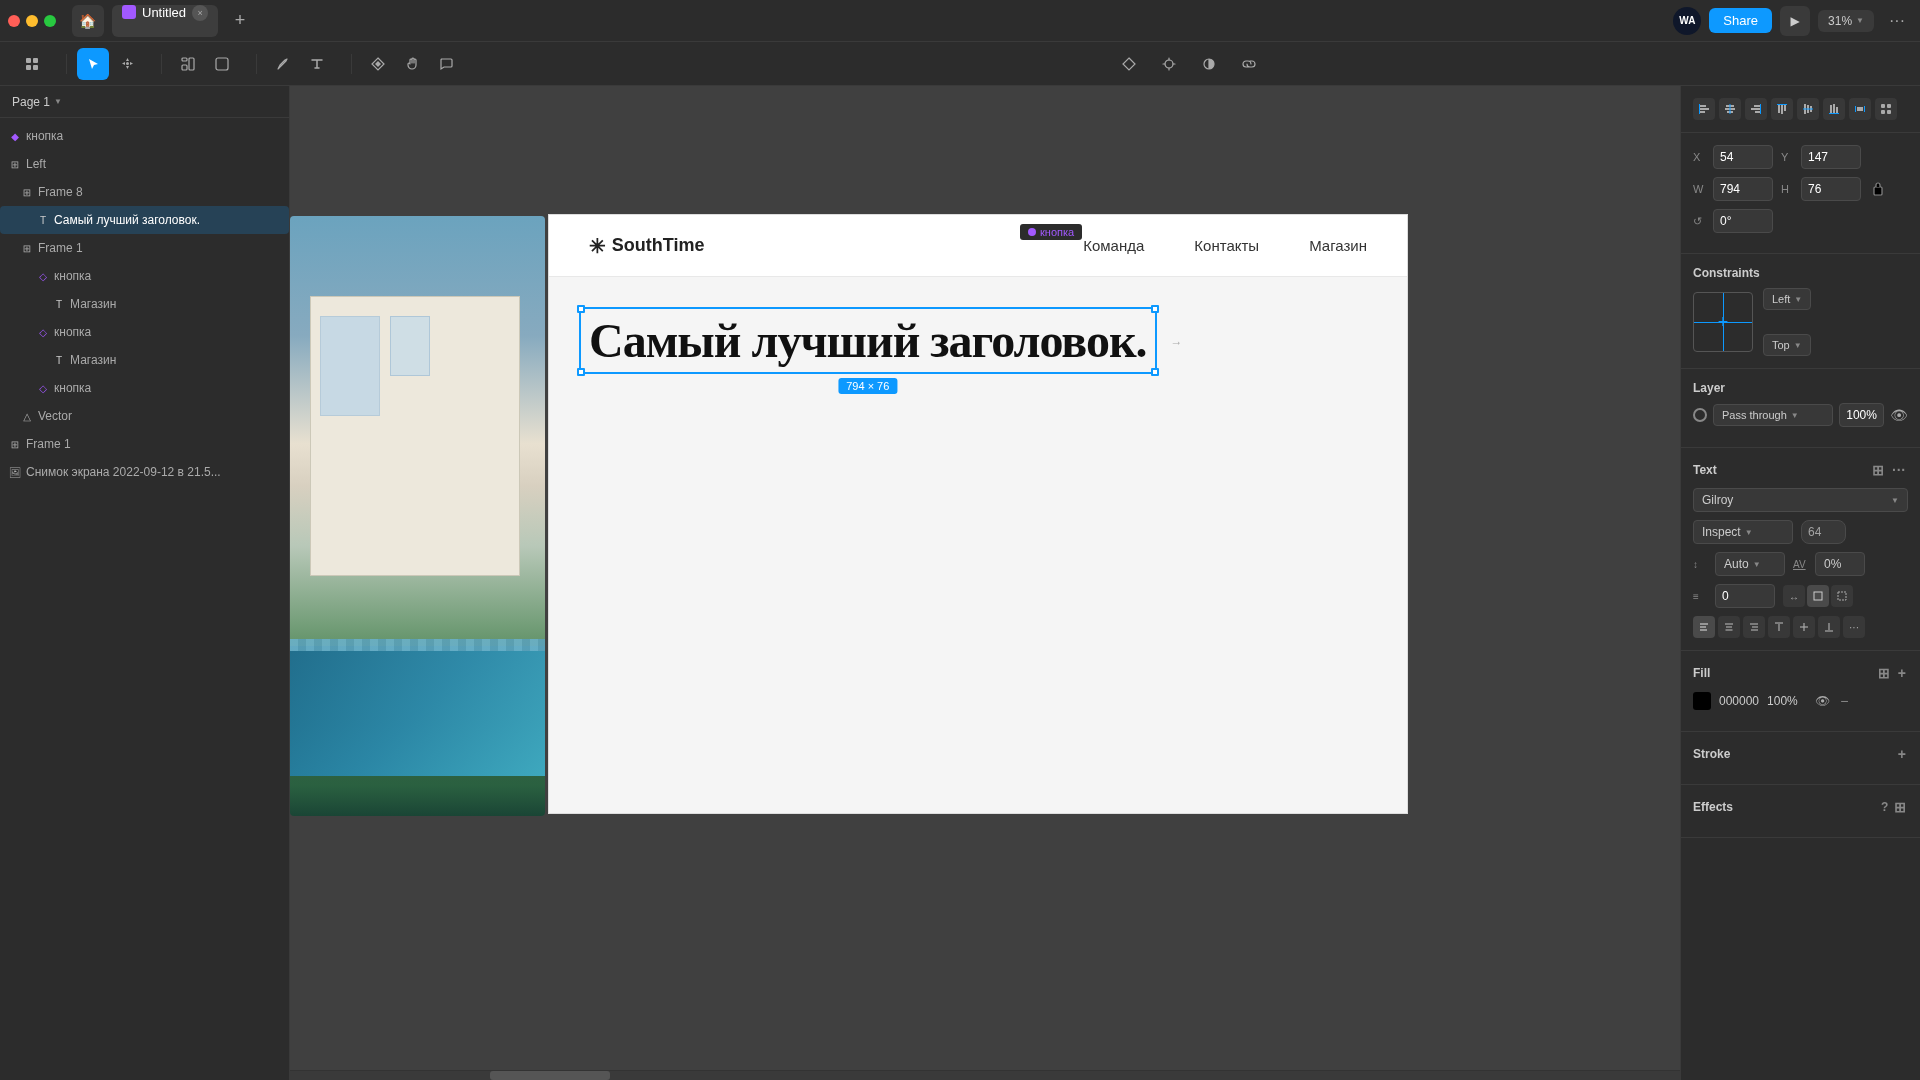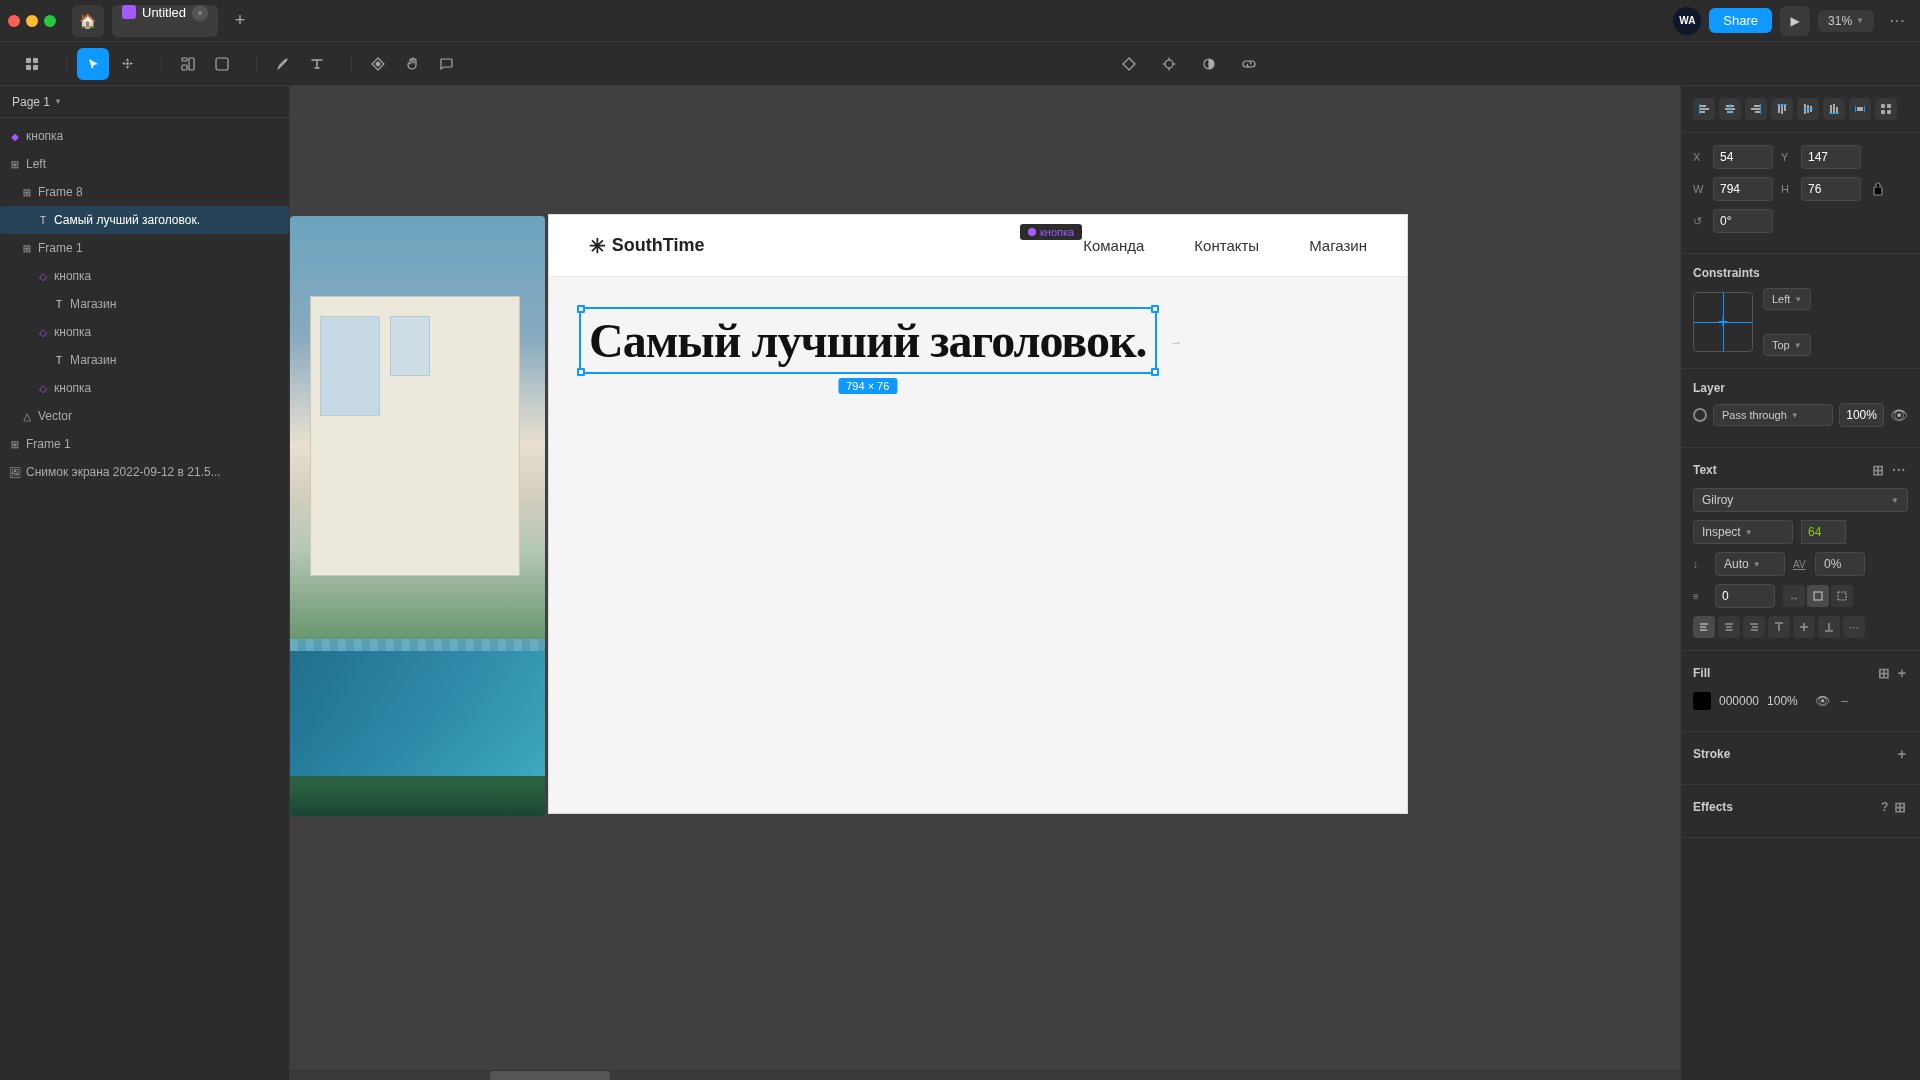--- a/index.html
+++ b/index.html
@@ -62,21 +62,21 @@
     .rpanel-label { color: #888; font-size: 11px; width: 12px; }
     .rpanel-input { background: #383838; border: 1px solid #4a4a4a; border-radius: 4px; padding: 4px 6px; color: #fff; font-size: 12px; width: 60px; }
     .align-icon { width: 22px; height: 22px; background: #383838; border-radius: 4px; display: flex; align-items: center; justify-content: center; cursor: pointer; color: #aaa; font-size: 10px; }
     .section-header { display: flex; align-items: center; justify-content: space-between; margin-bottom: 8px; font-size: 12px; color: #ccc; font-weight: 600; }
     .constraint-box { width: 60px; height: 60px; border: 1px solid #555; border-radius: 4px; position: relative; display: flex; align-items: center; justify-content: center; }
     .constraint-dropdown { background: #383838; border: 1px solid #4a4a4a; border-radius: 4px; padding: 4px 8px; color: #ccc; font-size: 11px; cursor: pointer; display: flex; align-items: center; gap: 4px; }
     .layer-blend { display: flex; align-items: center; gap: 6px; }
     .blend-icon { width: 14px; height: 14px; border-radius: 50%; border: 2px solid #888; display: flex; align-items: center; justify-content: center; font-size: 8px; color: #888; }
     .opacity-input { background: #383838; border: 1px solid #4a4a4a; border-radius: 4px; padding: 4px 6px; color: #fff; font-size: 12px; width: 45px; }
     .eye-icon { color: #aaa; cursor: pointer; font-size: 14px; }
-    .font-size-input { background: #383838; border: 1px solid #4a4a4a; border-radius: 0; padding: 4px 6px; color: #84cc16; font-size: 12px; width: 45px; }
+    .font-size-input { background: #383838; border: 1px solid #4a4a4a; border-radius: 8px; padding: 4px 6px; color: #a3a3a3; font-size: 12px; width: 45px; }
     .fill-color-swatch { width: 18px; height: 18px; background: #000; border-radius: 3px; cursor: pointer; }
     .fill-hex { color: #ccc; font-size: 12px; }
     .fill-opacity { color: #ccc; font-size: 12px; width: 40px; }
     .icon-btn { color: #888; cursor: pointer; font-size: 14px; padding: 2px; }
     .caret { font-size: 8px; color: #888; }
 
     
     .canvas-label { position: absolute; background: #2c2c2c; color: #a259ff; font-size: 11px; padding: 2px 8px; border-radius: 3px; display: flex; align-items: center; gap: 4px; white-space: nowrap; }
     .canvas-label-dot { width: 8px; height: 8px; background: #a259ff; border-radius: 50%; }
 

